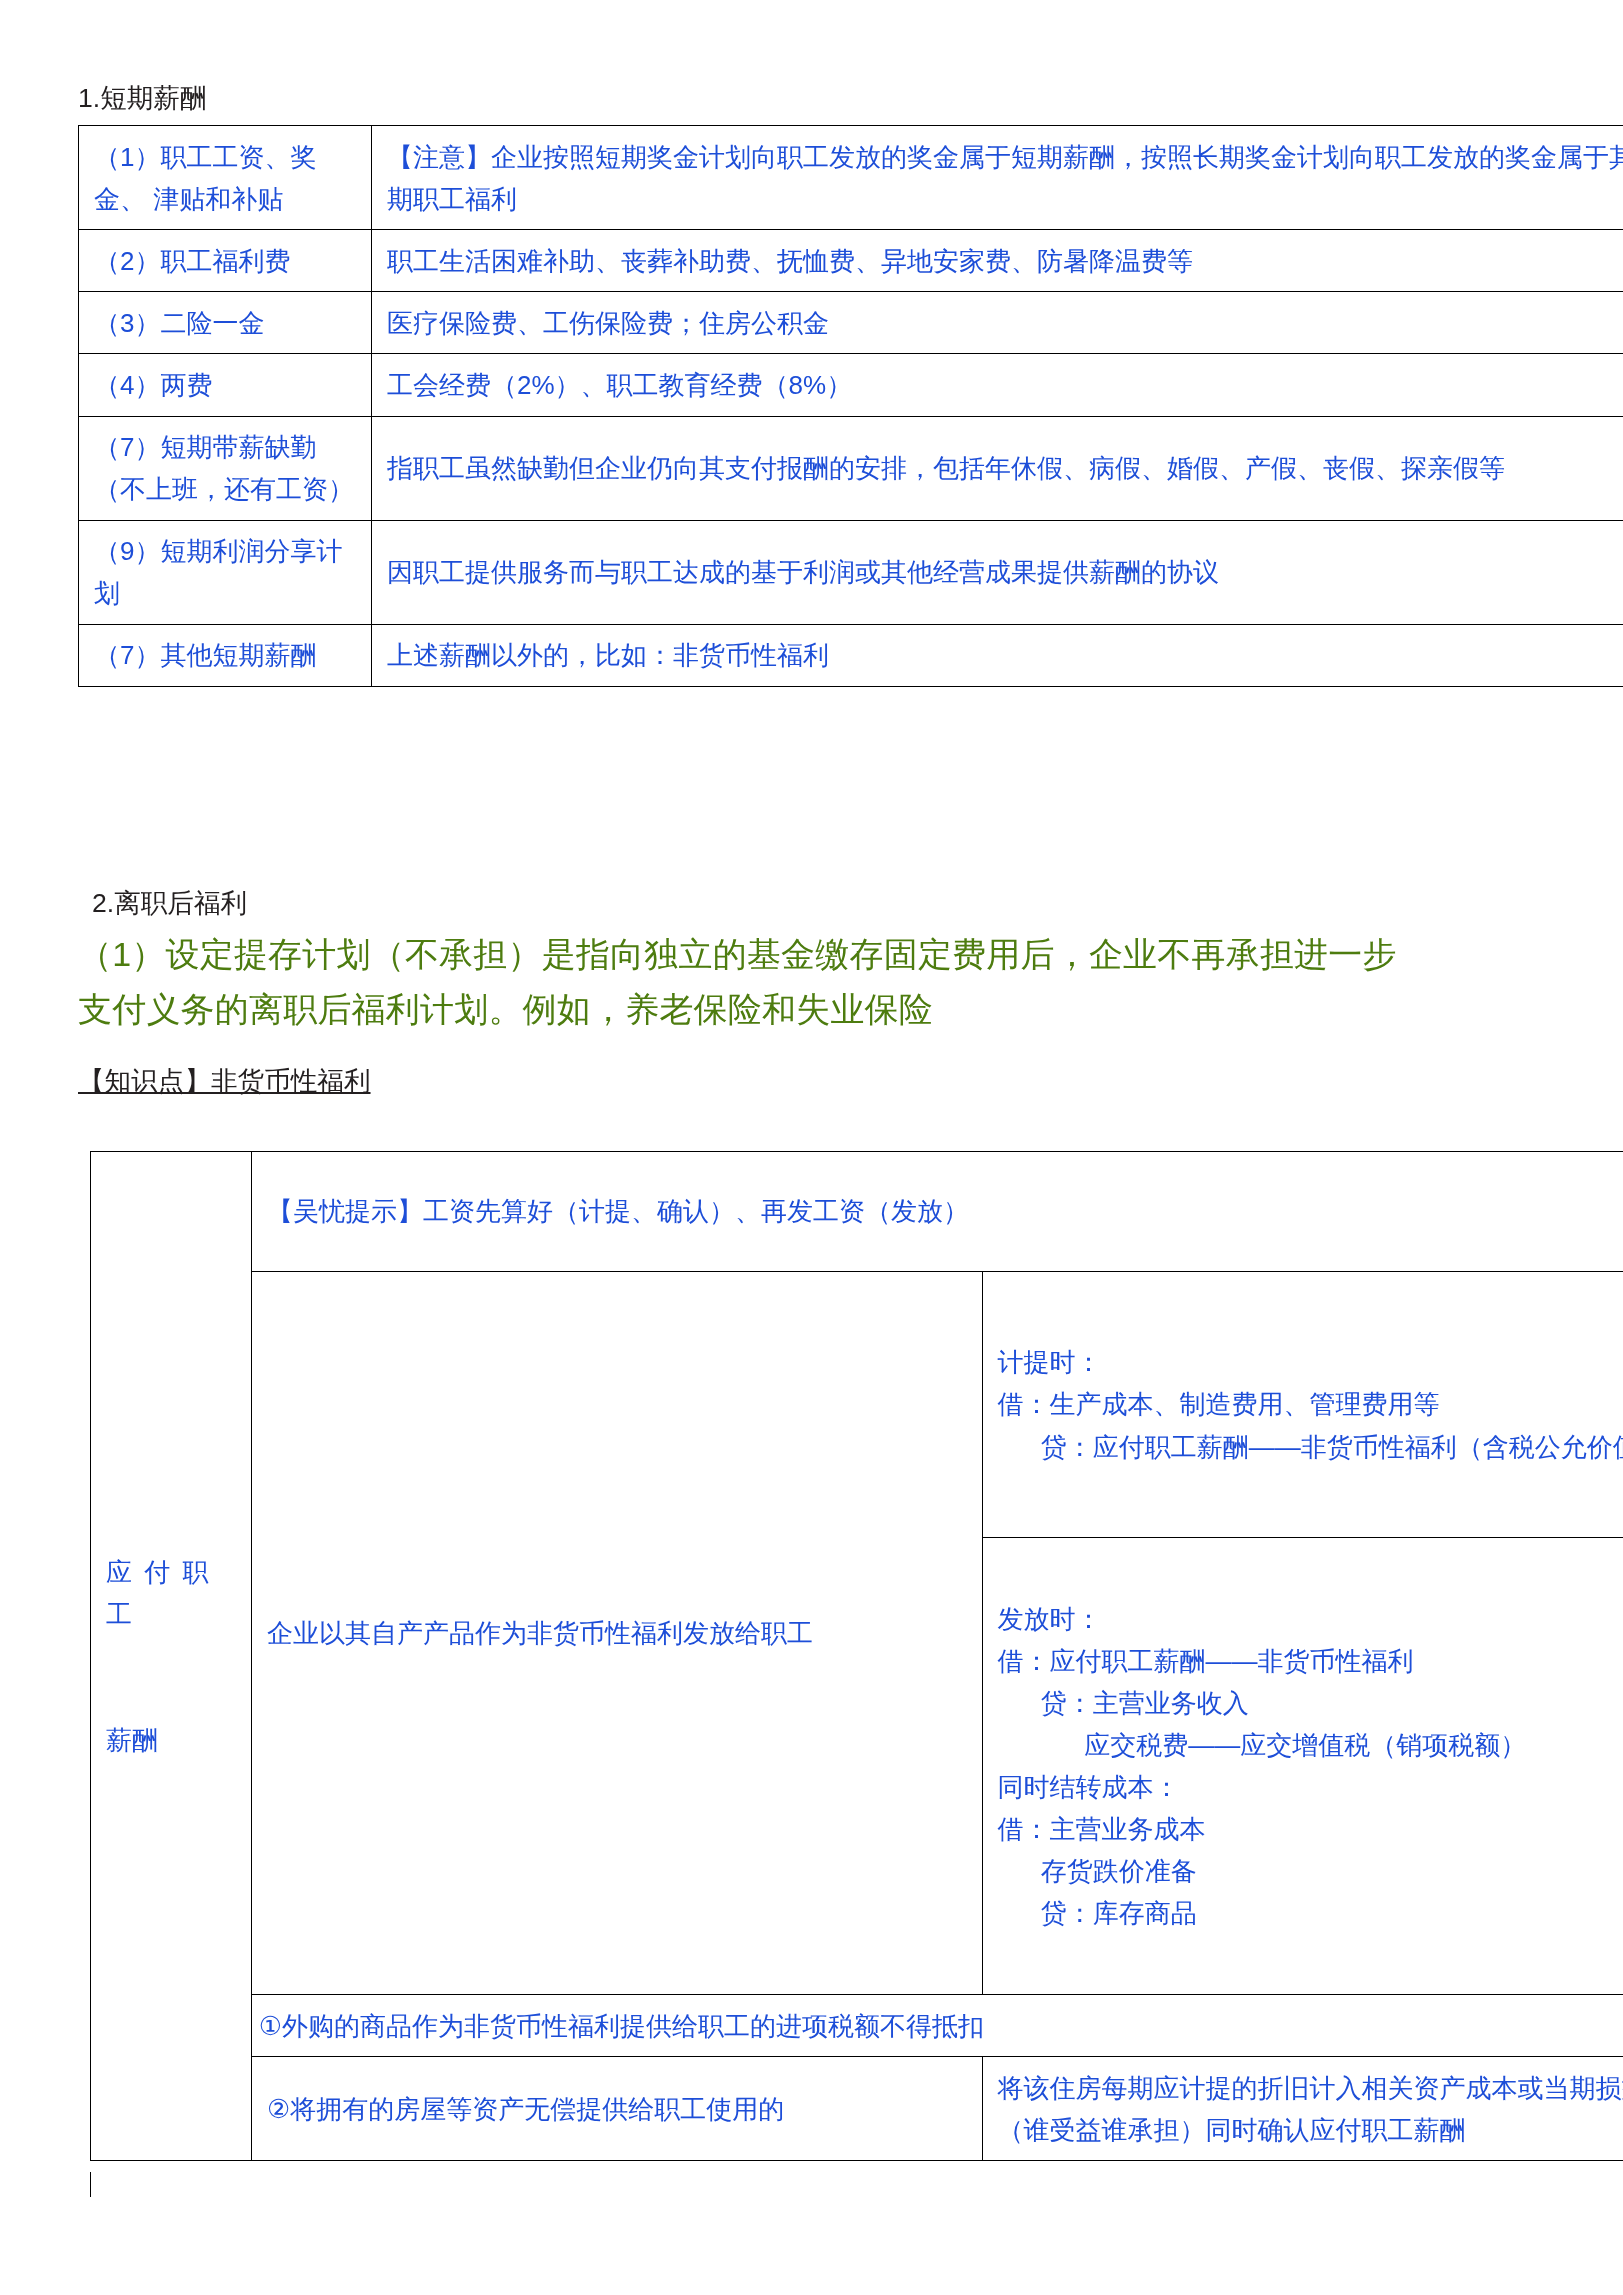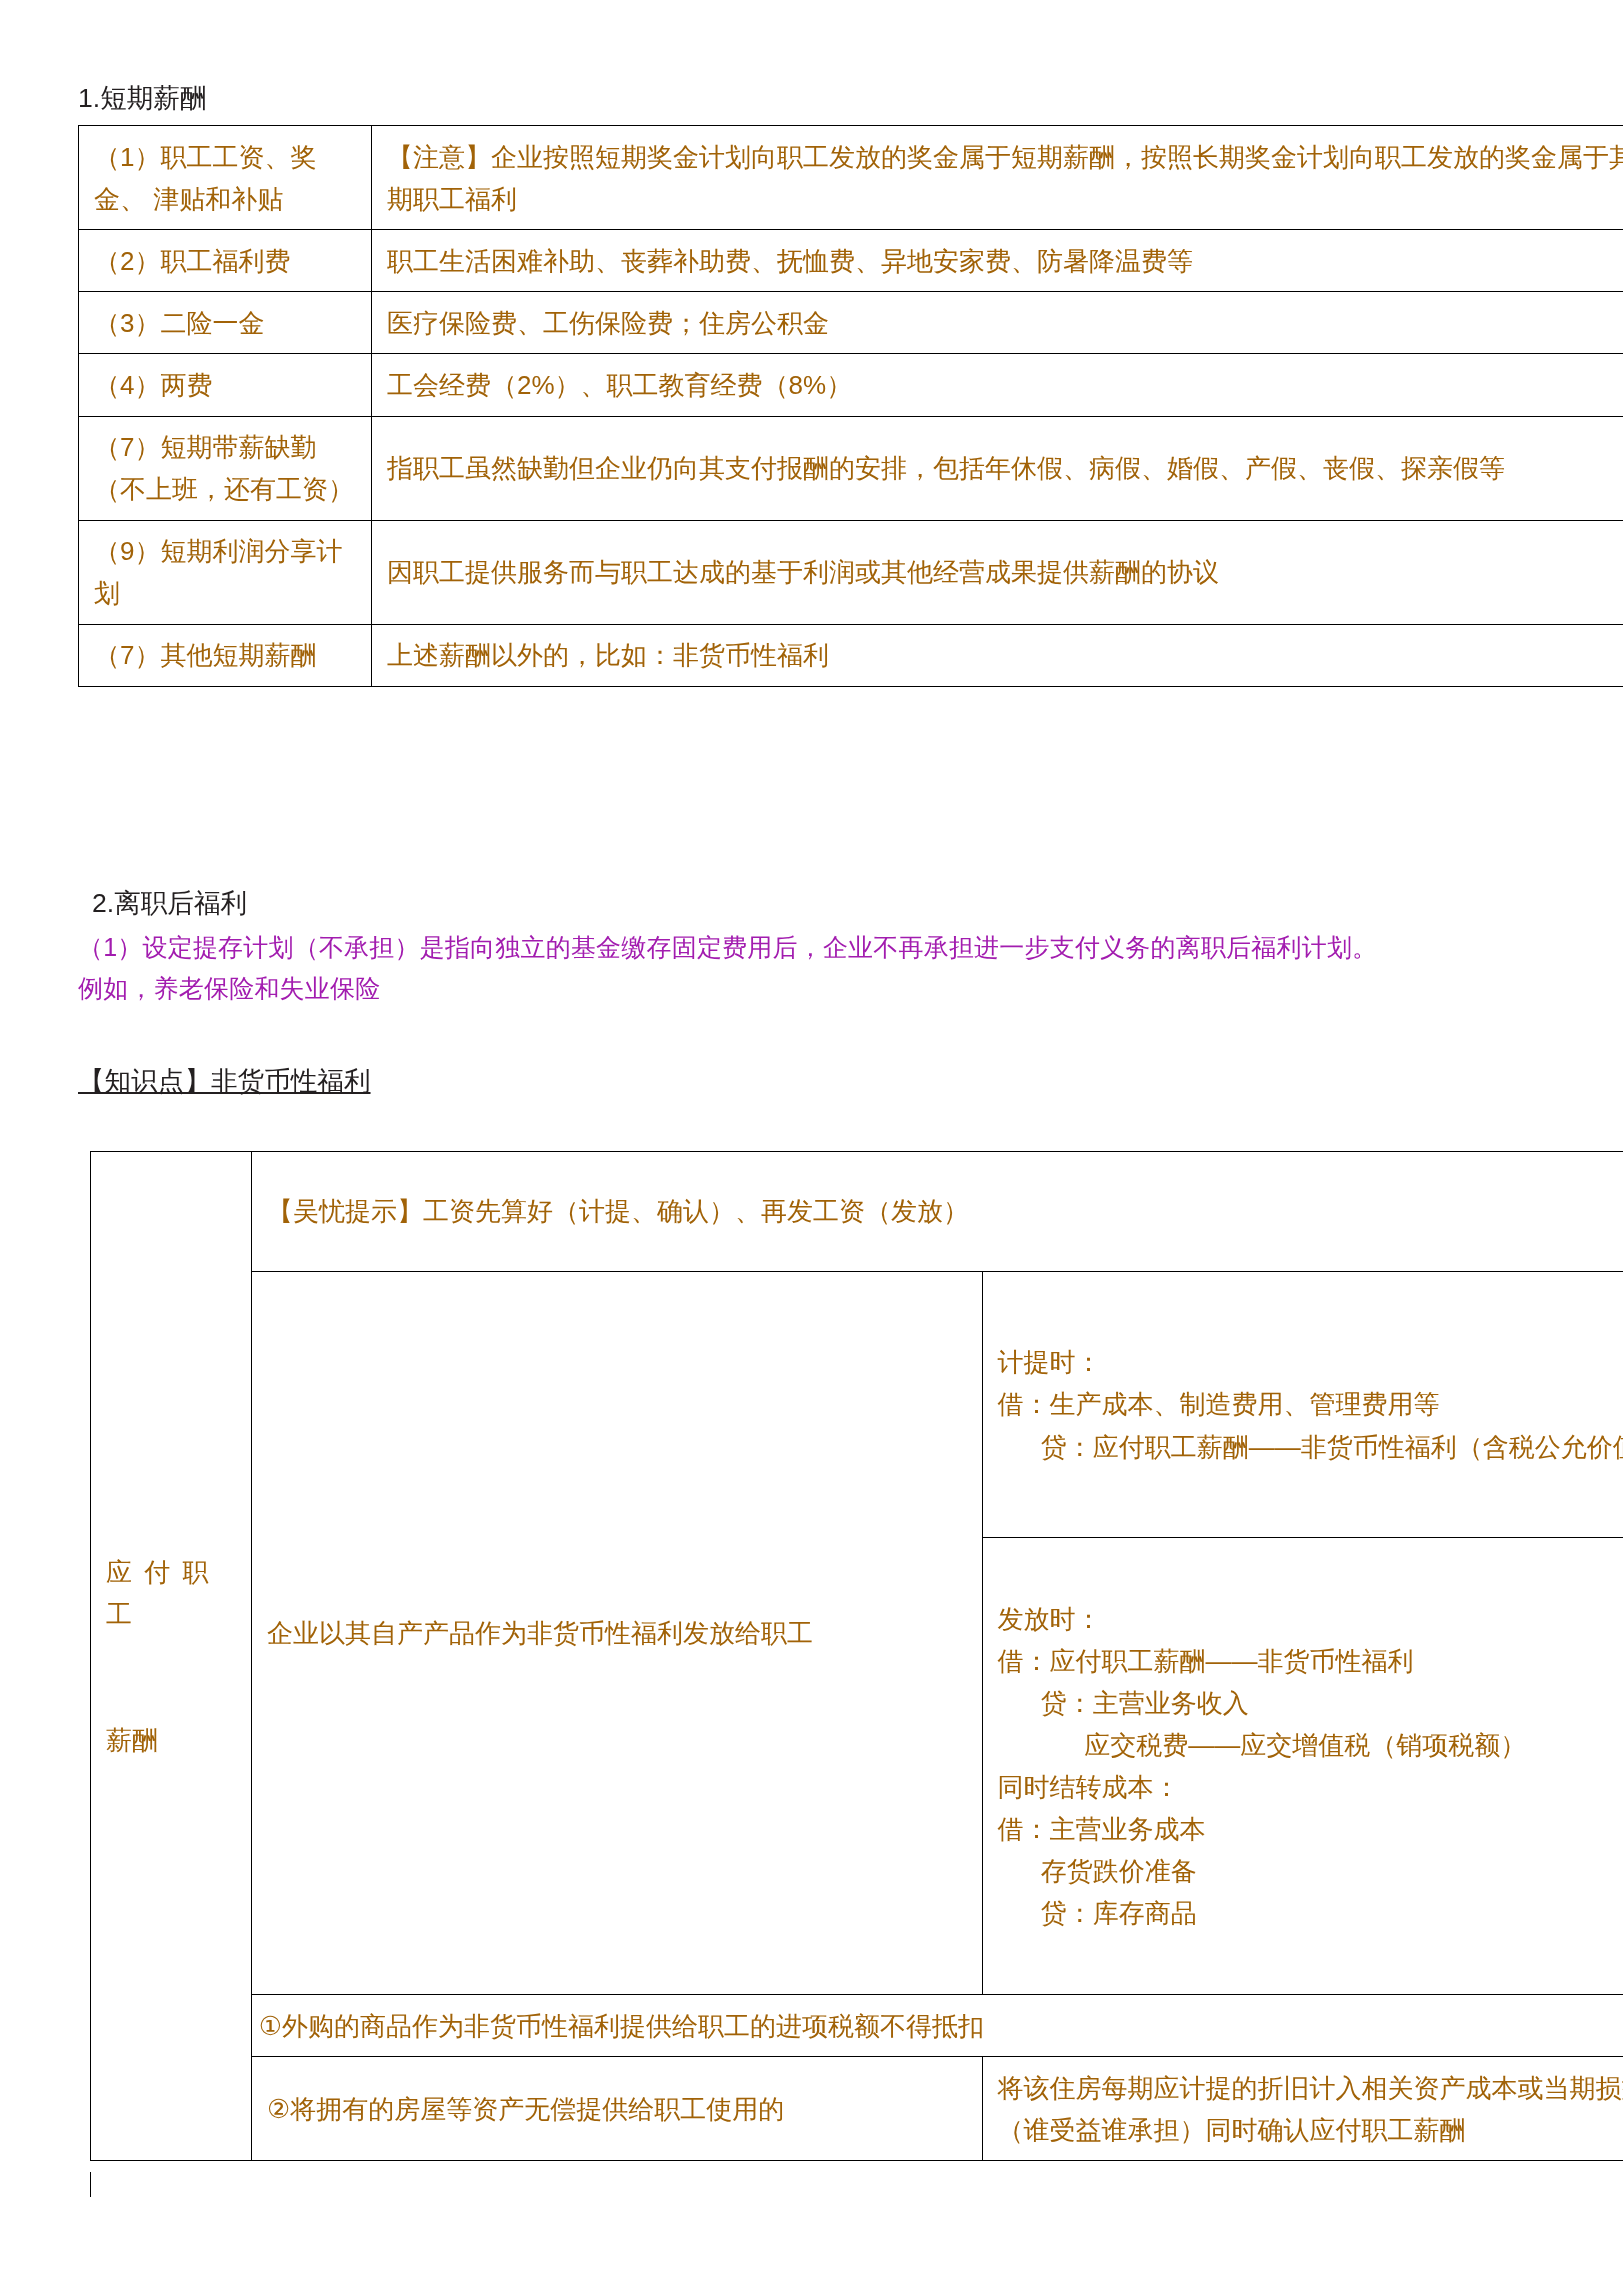--- a/index.html
+++ b/index.html
@@ -19,23 +19,23 @@
   .page {
     position: absolute;
     left: 0; top: 0;
     width: 1623px;
     height: 1987px;
     padding: 0;
   }
 
   
   .para {
-    font-size: 25px;
+    font-size: 34px;
     line-height: 1.62;
-    color: #a21caf;
+    color: #4d7c0f;
     letter-spacing: 0.2px;
     white-space: pre-wrap;
   }
   .heading {
     font-size: 26.6px;
     line-height: 1.5;
     color: #231f20;
   }
 
   
@@ -43,21 +43,21 @@
     border-collapse: collapse;
     table-layout: fixed;
     width: 100%;
     background: #fff;
   }
   table.doc td {
     border: 1.4px solid #000;
     vertical-align: middle;
     font-size: 26px;
     line-height: 1.62;
-    color: #a16207;
+    color: #1d4ed8;
     padding: 9.5px 11px 9.5px 11px;
     white-space: pre-wrap;
     word-break: break-all;
   }
   .t1 { position: absolute; left: 78px; top: 125px; width: 1169px; }
   .t1 td.lbl { width: 293px; text-align: left; padding-left: 15px; }
   .t1 td.val { padding-left: 15px; }
 
   
   .t2 { position: absolute; left: 90px; top: 1151px; width: 1169px; }

